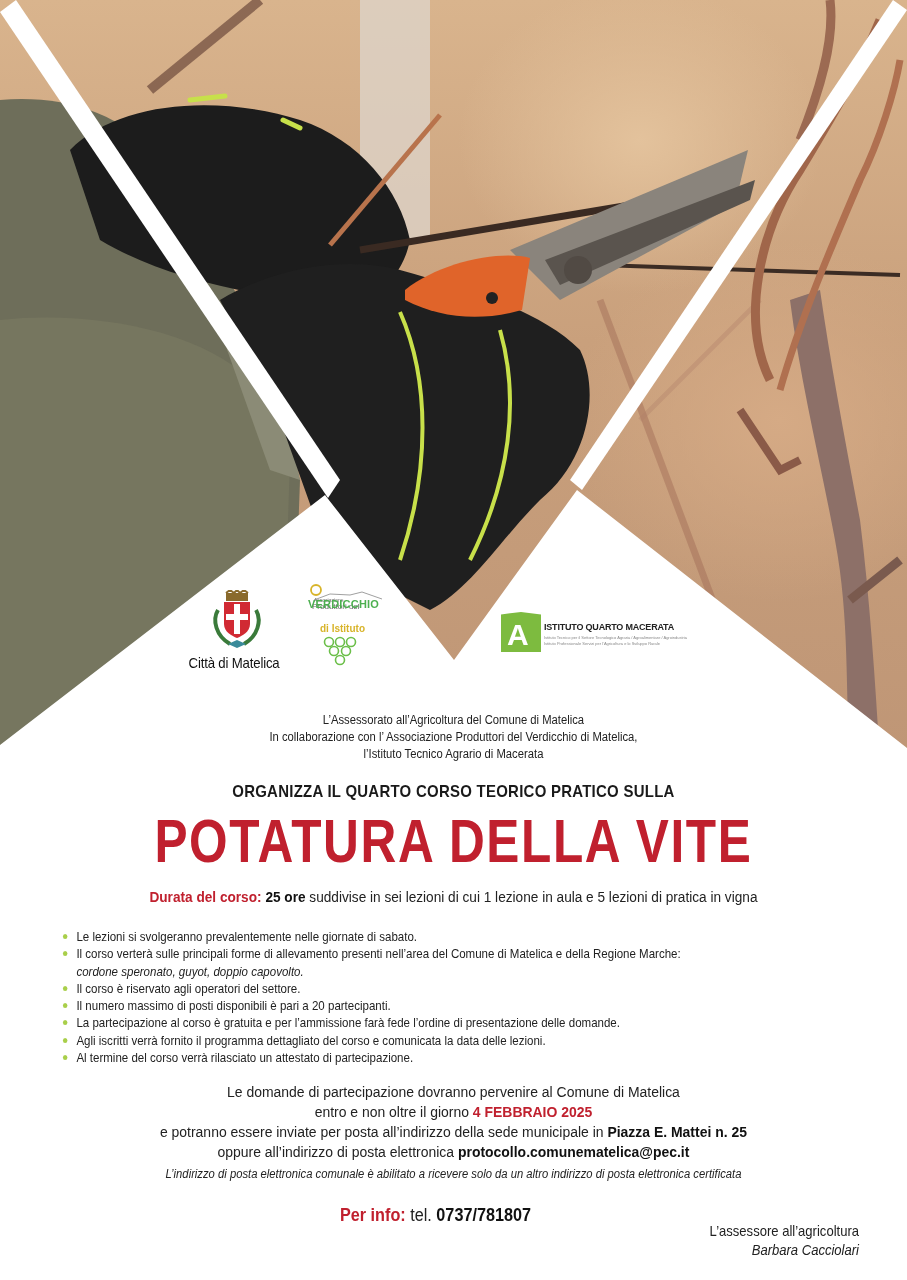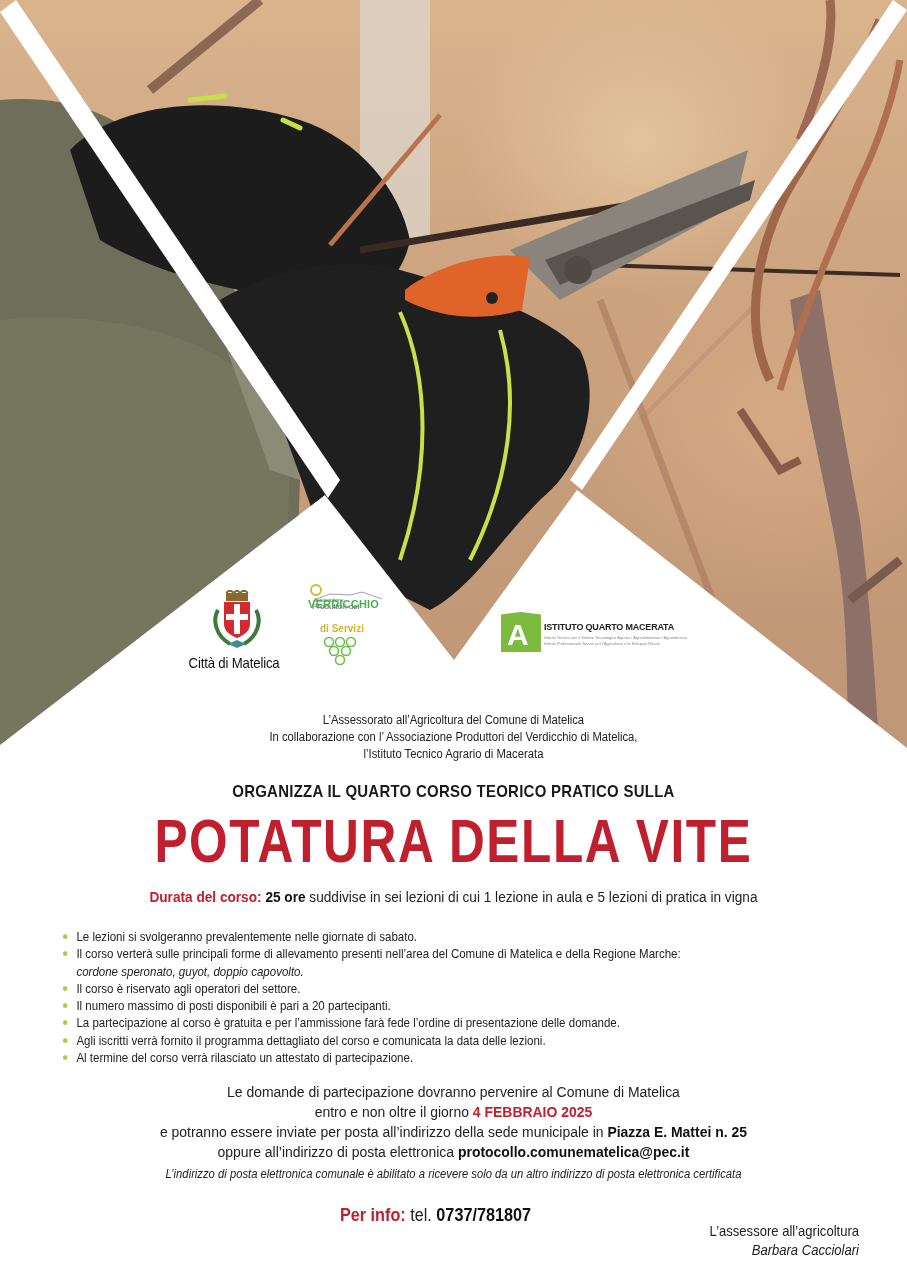--- a/index.html
+++ b/index.html
@@ -126,21 +126,21 @@
     <circle cx="29" cy="60" r="4.5" fill="none" stroke="#6cbf4a" stroke-width="1.6"></circle>
     <circle cx="40" cy="60" r="4.5" fill="none" stroke="#6cbf4a" stroke-width="1.6"></circle>
     <circle cx="51" cy="60" r="4.5" fill="none" stroke="#6cbf4a" stroke-width="1.6"></circle>
     <circle cx="34" cy="69" r="4.5" fill="none" stroke="#6cbf4a" stroke-width="1.6"></circle>
     <circle cx="46" cy="69" r="4.5" fill="none" stroke="#6cbf4a" stroke-width="1.6"></circle>
     <circle cx="40" cy="78" r="4.5" fill="none" stroke="#6cbf4a" stroke-width="1.6"></circle>
   </svg>
   <div class="small">Associazione</div>
   <div class="prod">Produttori del</div>
   <div class="verd">VERDICCHIO</div>
-  <div class="mat">di Servizi</div>
+  <div class="mat">di Istituto</div>
 </div>
 
 <div class="logo-istituto">
   <div class="mark">
       <span>A</span>
     </div>
   <div class="title">ISTITUTO QUARTO MACERATA</div>
   <div class="sub1">Istituto Tecnico per il Settore Tecnologico Agraria / Agroalimentare / Agroindustria</div>
   <div class="sub2">Istituto Professionale Servizi per l'Agricoltura e lo Sviluppo Rurale</div>
 </div>

